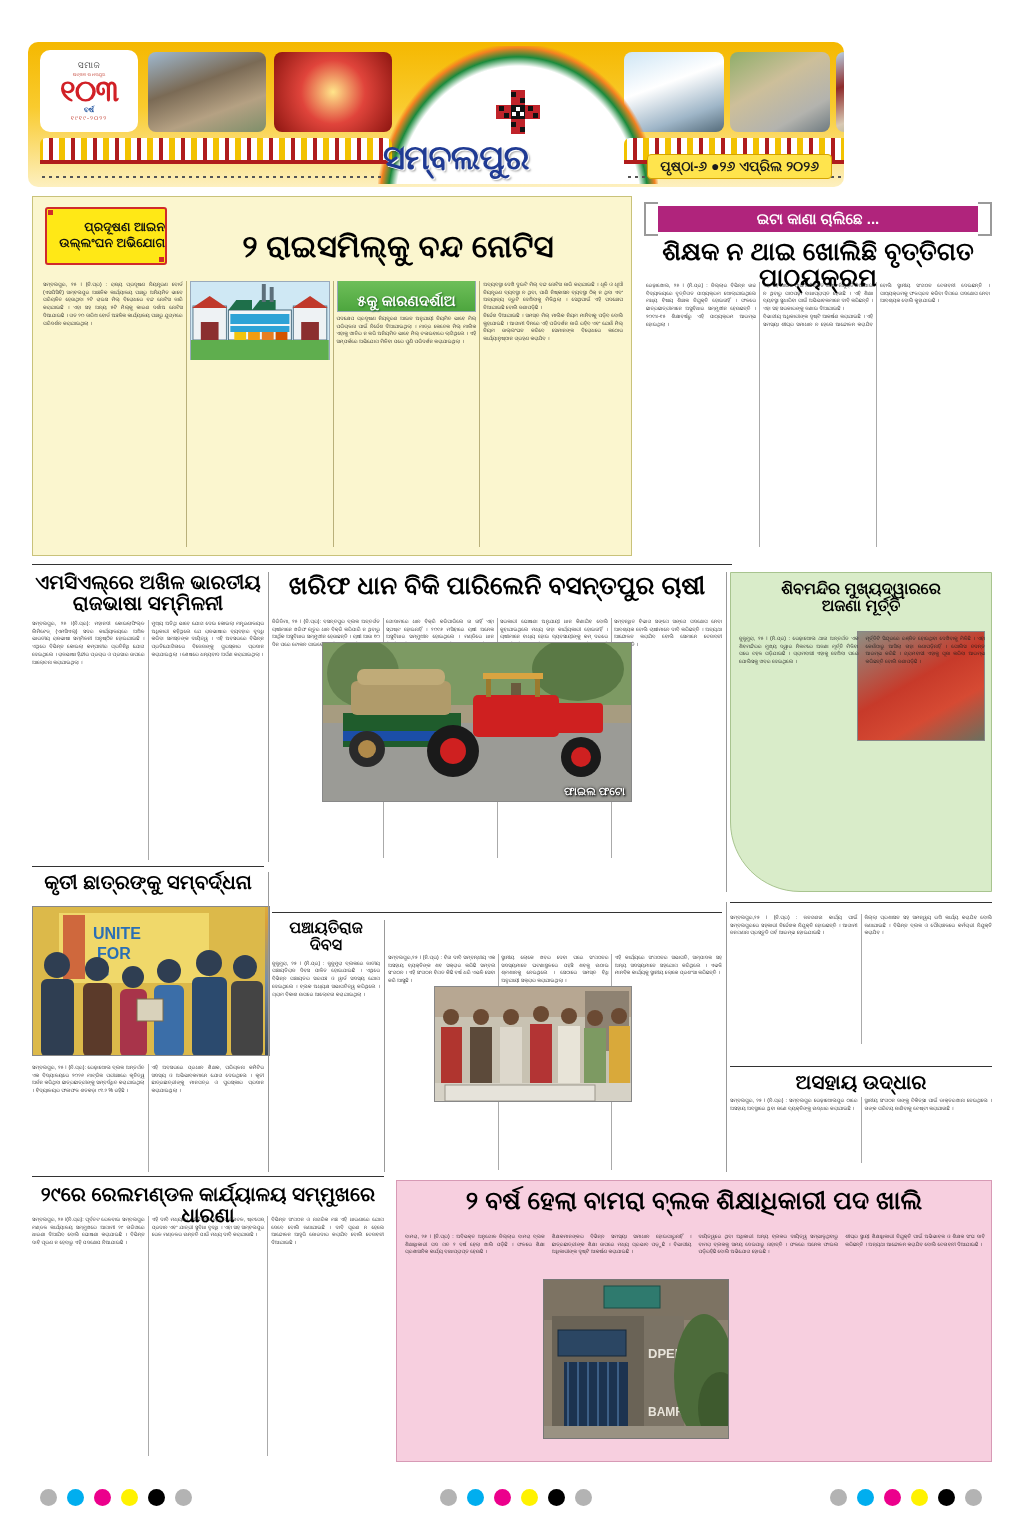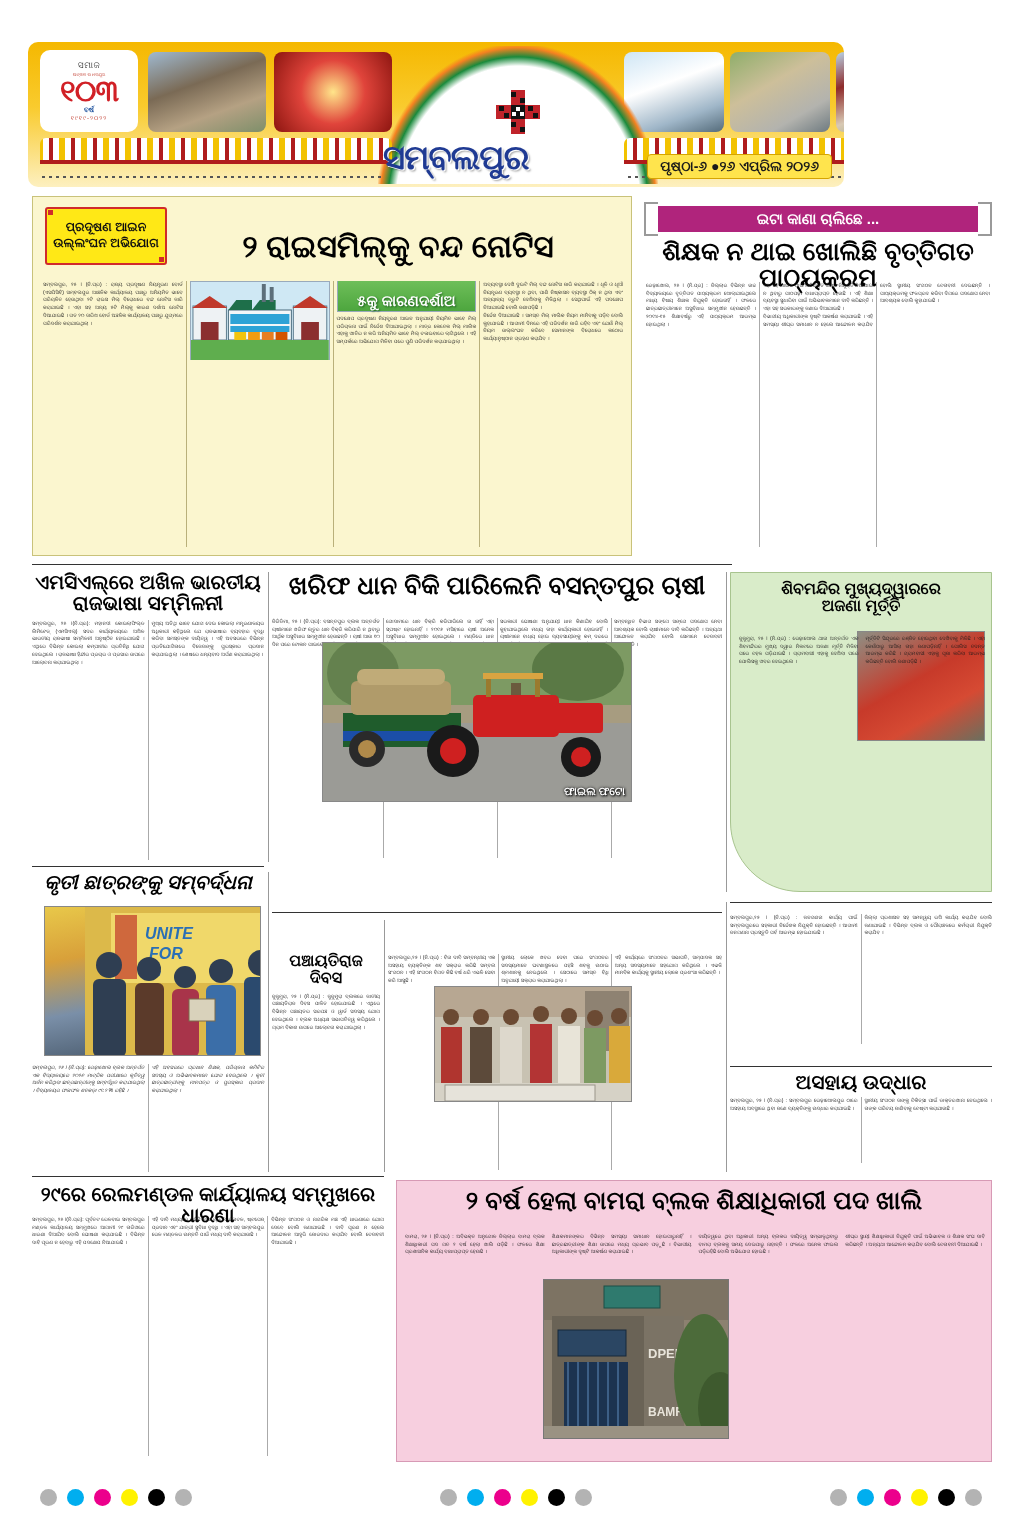--- a/index.html
+++ b/index.html
@@ -83,21 +83,21 @@
          font-weight: bold; text-shadow: 0 0 3px #000,1px 1px 2px #000; }
 
   
   .story-a {
     position: absolute; left: 32px; top: 196px; width: 600px; height: 360px;
     background: #fbf6cf; border: 1px solid #c9c27a;
   }
   .badge-a {
     position: absolute; left: 12px; top: 10px; width: 122px; height: 58px;
     background: #ffe816; border: 2px solid #d02b2b; border-radius: 3px;
-    display:flex; flex-direction:column; align-items:center; justify-content:center;
+    display:flex; flex-direction:column; align-items:flex-end; justify-content:center;
     font-size: 12.5px; font-weight: bold; color: #111; line-height: 1.25; text-align:center;
   }
   .badge-a::before, .badge-a::after { content:""; position:absolute; width:5px; height:5px; background:#d02b2b; }
   .badge-a::before { left:1px; top:1px; } .badge-a::after { right:1px; bottom:1px; }
   .hl-a { position: absolute; left: 140px; top: 14px; width: 450px; margin-top: 20px; }
   .cols-a { position: absolute; left: 10px; top: 84px; width: 580px; height: 266px;
             column-count: 4; column-gap: 7px; column-rule: 1px solid #b9b07a; }
   .factory {
     width: 100%; height: 110px; margin: 4px 0 3px 0; position: relative;
     background: linear-gradient(180deg,#cfe8f4 0%, #cfe8f4 72%, #6fbf5a 72%, #4da63e 100%);
@@ -135,23 +135,23 @@
     position: absolute; left: 730px; top: 572px; width: 262px; height: 320px;
     background: #d9ecc9; border-radius: 0 0 0 70px; border: 1px solid #a8c48f;
   }
   .hl-e { padding: 8px 6px 0; width: 100%; }
   .cols-e { position:absolute; left:8px; top:62px; width: 246px; height: 250px;
             column-count: 2; column-gap: 7px; }
   .ph-murti { position:absolute; right: 6px; top: 58px; width: 128px; height: 110px;
      background: linear-gradient(150deg,#8e8f84,#c73a2a 45%,#d64a33 70%,#6b6f5e); border:1px solid #888;}
 
   
-  .story-f { position: absolute; left: 32px; top: 872px; width: 232px; height: 300px; font-style: italic; }
-  .ph-felicit { position: absolute; left: 12px; top: 34px; width: 217px; height: 150px;
-     background: linear-gradient(170deg,#e8c84a 0%, #d8a03a 30%, #7a8fa8 60%, #3a4a5a 100%); padding-left: 40px; }
+  .story-f { position: absolute; left: 32px; top: 872px; width: 232px; height: 300px; }
+  .ph-felicit { position: absolute; left: 0; top: 34px; width: 238px; height: 150px;
+     background: linear-gradient(170deg,#e8c84a 0%, #d8a03a 30%, #7a8fa8 60%, #3a4a5a 100%); }
   .cols-f { position: absolute; top: 192px; left:0; width: 232px; height: 108px;
             column-count: 2; column-gap: 7px; column-rule: 1px solid #aaa; }
 
   .story-g { position: absolute; left: 272px; top: 920px; width: 108px; height: 252px; }
   .cols-g { margin-top: 6px; font-size: 5.1px; }
 
   .story-h { position: absolute; left: 388px; top: 920px; width: 334px; height: 252px; }
   .cols-h { position:absolute; top:34px; left:0; width: 334px; height: 216px;
             column-count: 3; column-gap: 6px; column-rule: 1px solid #aaa; }
   .ph-group { left: 46px; top: 66px; width: 198px; height: 116px;
@@ -390,21 +390,21 @@
     </div>
     <div class="cols-f">
       <p class="body-col">ସମ୍ବଲପୁର, ୨୫ ୤ (ନି.ପ୍ର): ରେଢ଼ାଖୋଲ ବ୍ଲକ ଅନ୍ତର୍ଗତ ଏକ ବିଦ୍ୟାଳୟରେ ୨୦୨୬ ମାଟ୍ରିକ ପରୀକ୍ଷାରେ କୃତିତ୍ୱ ଅର୍ଜନ କରିଥିବା ଛାତ୍ରଛାତ୍ରୀଙ୍କୁ ସମ୍ବର୍ଦ୍ଧିତ କରାଯାଇଥିଲା । ବିଦ୍ୟାଳୟର ଫଳାଫଳ ଶତକଡ଼ା ୯୧.୨ % ରହିଛି ।</p>
       <p class="body-col">ଏହି ଅବସରରେ ପ୍ରଧାନ ଶିକ୍ଷକ, ପରିଚାଳନା କମିଟିର ସଦସ୍ୟ ଓ ଅଭିଭାବକମାନେ ଯୋଗ ଦେଇଥିଲେ । କୃତୀ ଛାତ୍ରଛାତ୍ରୀଙ୍କୁ ମାନପତ୍ର ଓ ପୁରସ୍କାର ପ୍ରଦାନ କରାଯାଇଥିଲା ।</p>
     </div>
   </div>
 
   <div class="vrule" style="left:268px; top:872px; height:300px;"></div>
 
   <div class="story-g">
-    <div class="headline hl-sm" style="width:108px;margin-top:33px;">ପଞ୍ଚାୟତିରାଜ ଦିବସ</div>
+    <div class="headline hl-sm" style="width:108px;">ପଞ୍ଚାୟତିରାଜ ଦିବସ</div>
     <p class="body-col cols-g">ଜୁଜୁମୁରା, ୨୫ ୤ (ନି.ପ୍ର) : ଜୁଜୁମୁରା ବ୍ଲକରେ ଜାତୀୟ ପଞ୍ଚାୟତିରାଜ ଦିବସ ପାଳିତ ହୋଇଯାଇଛି । ଏଥିରେ ବିଭିନ୍ନ ପଞ୍ଚାୟତର ସରପଞ୍ଚ ଓ ୱାର୍ଡ ସଦସ୍ୟ ଯୋଗ ଦେଇଥିଲେ । ବ୍ଲକ ଅଧ୍ୟକ୍ଷ ସଭାପତିତ୍ୱ କରିଥିଲେ । ଗ୍ରାମ ବିକାଶ ଉପରେ ଆଲୋଚନା କରାଯାଇଥିଲା ।</p>
   </div>
 
   <div class="vrule" style="left:384px; top:920px; height:252px;"></div>
 
   <div class="story-h">
     <div class="cols-h">
       <p class="body-col">ସମ୍ବଲପୁର,୨୫ ୤ (ନି.ପ୍ର) : ବିନା ଦାବି ସମ୍ବନ୍ଧୀୟ ଏକ ଅସହାୟ ବ୍ୟକ୍ତିଙ୍କ ଶବ ସକ୍ରାର କରିଛି ସମ୍ବଲ ସଂଗଠନ । ଏହି ସଂଗଠନ ବିଗତ କିଛି ବର୍ଷ ଧରି ଏଭଳି ସେବା କରି ଆସୁଛି ।</p>
       <p class="body-col">ସ୍ଥାନୀୟ ଲୋକେ ଖବର ଦେବା ପରେ ସଂଗଠନର ସଦସ୍ୟମାନେ ଘଟଣାସ୍ଥଳରେ ପହଞ୍ଚି ଶବକୁ ଉଠାଇ ଶ୍ମଶାନକୁ ନେଇଥିଲେ । ସେଠାରେ ସମସ୍ତ ବିଧି ଅନୁଯାୟୀ ସକ୍ରାର କରାଯାଇଥିଲା ।</p>
       <p class="body-col">ଏହି କାର୍ଯ୍ୟରେ ସଂଗଠନର ସଭାପତି, ସମ୍ପାଦକ ସହ ଅନ୍ୟ ସଦସ୍ୟମାନେ ସହଯୋଗ କରିଥିଲେ । ଏଭଳି ମାନବିକ କାର୍ଯ୍ୟକୁ ସ୍ଥାନୀୟ ଲୋକେ ପ୍ରଶଂସା କରିଛନ୍ତି ।</p>

